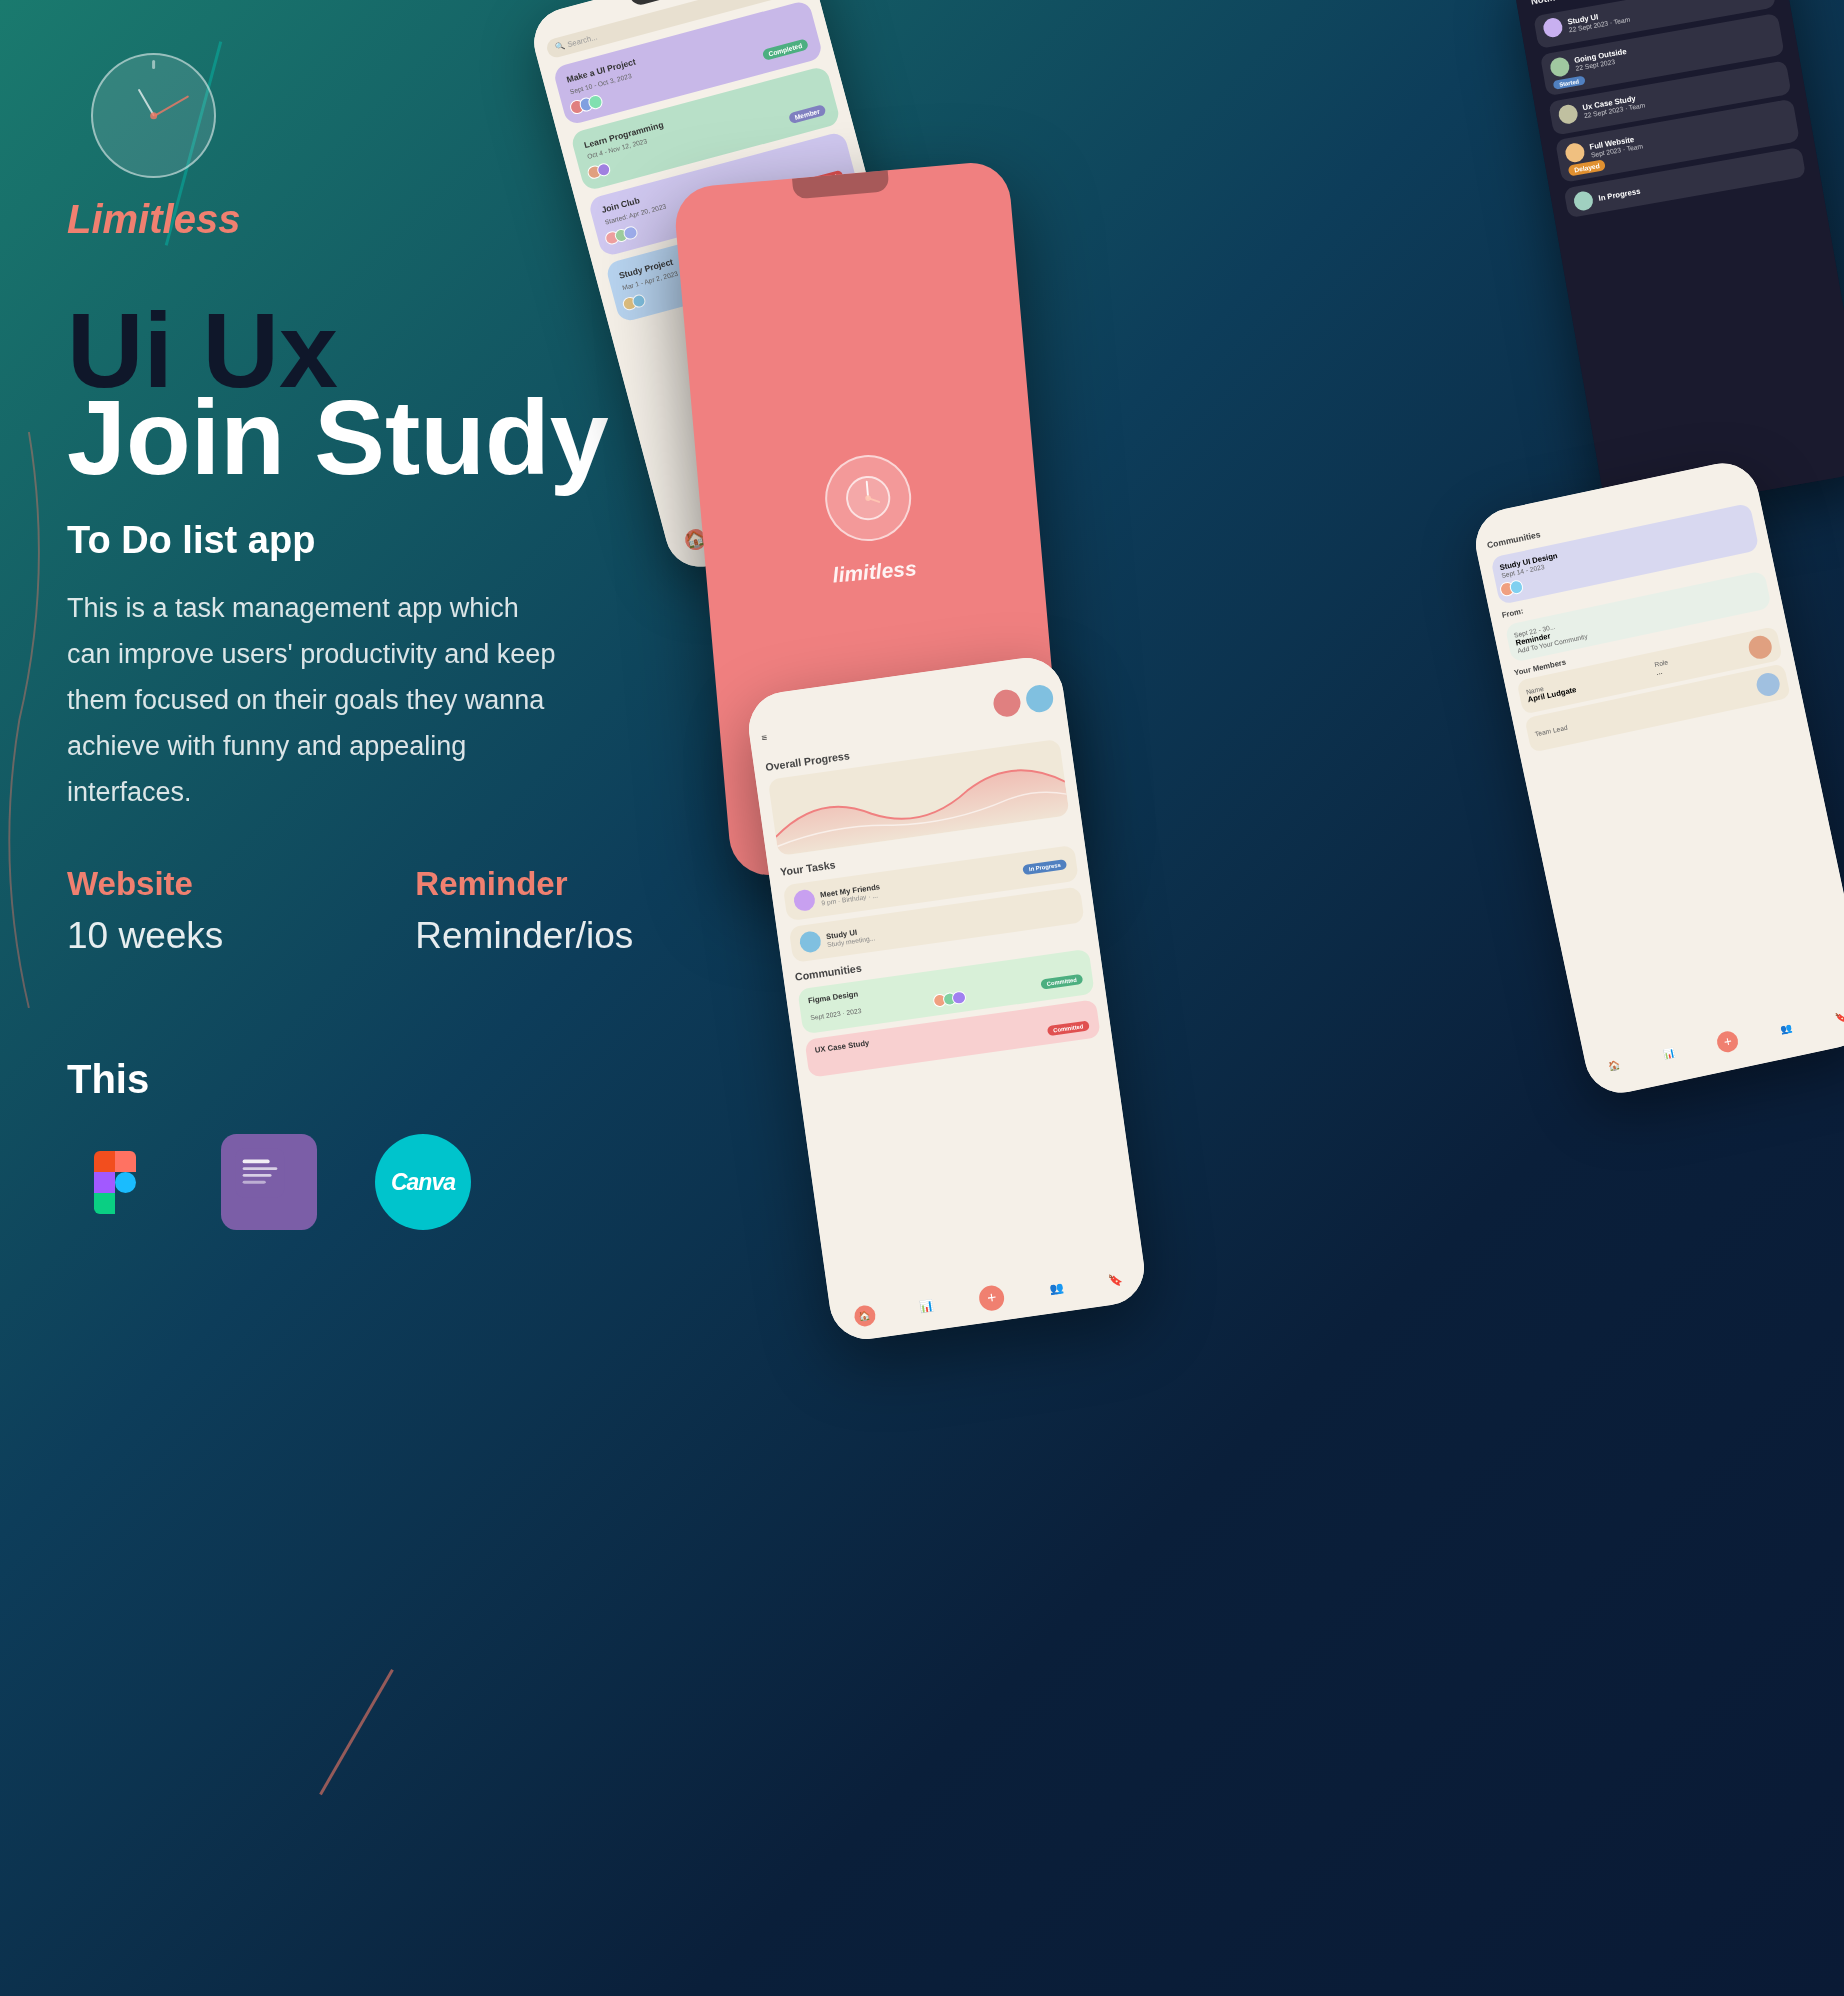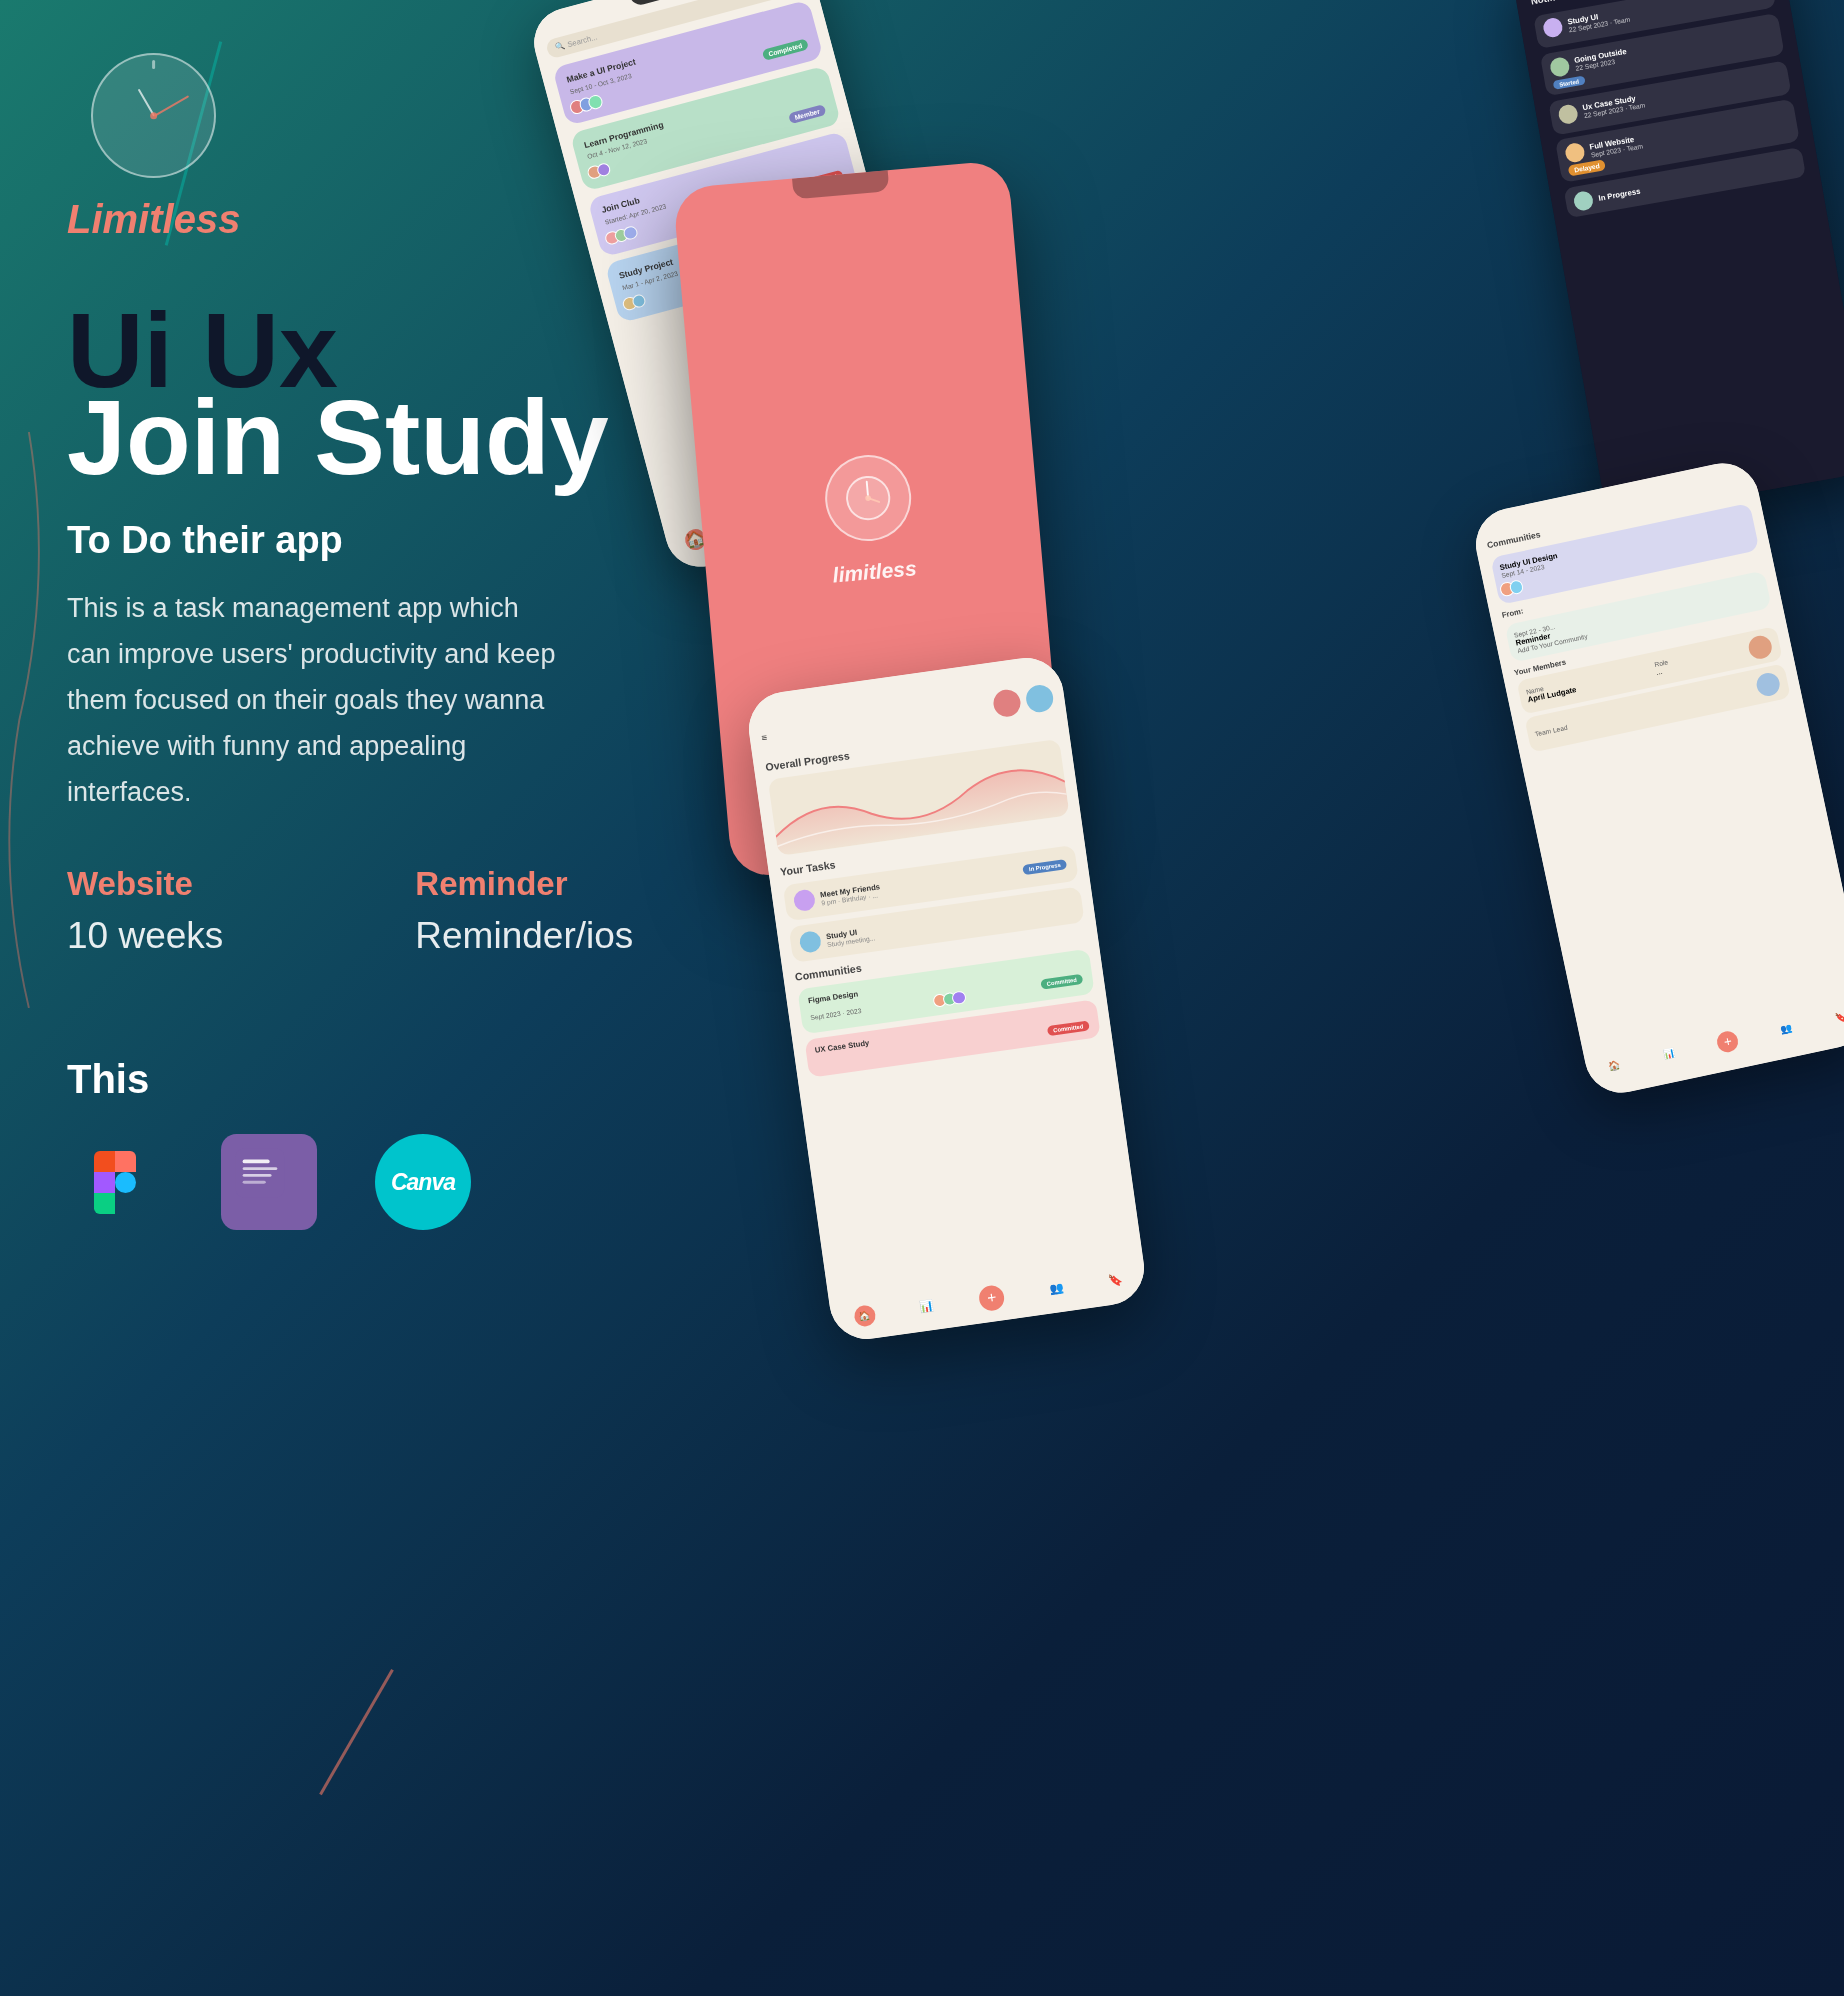--- a/index.html
+++ b/index.html
@@ -453,21 +453,21 @@
     <div class="clock-hand-minute"></div>
     <div class="clock-center"></div>
   </div>
 </div>
 
 <div class="brand-name">Limitless</div>
 
 <div class="title-uiux">Ui Ux</div>
 <div class="title-casestudy">Join Study</div>
 
-<div class="subtitle">To Do their app</div>
+<div class="subtitle">To Do list app</div>
 
 <div class="description">This is a task management app which can improve users' productivity and keep them focused on their goals they wanna achieve with funny and appealing interfaces.</div>
 
 <div class="info-section">
   <div class="info-col">
     <div class="info-label">Website</div>
     <div class="info-value">10 weeks</div>
   </div>
   <div class="info-col">
     <div class="info-label">Reminder</div>

